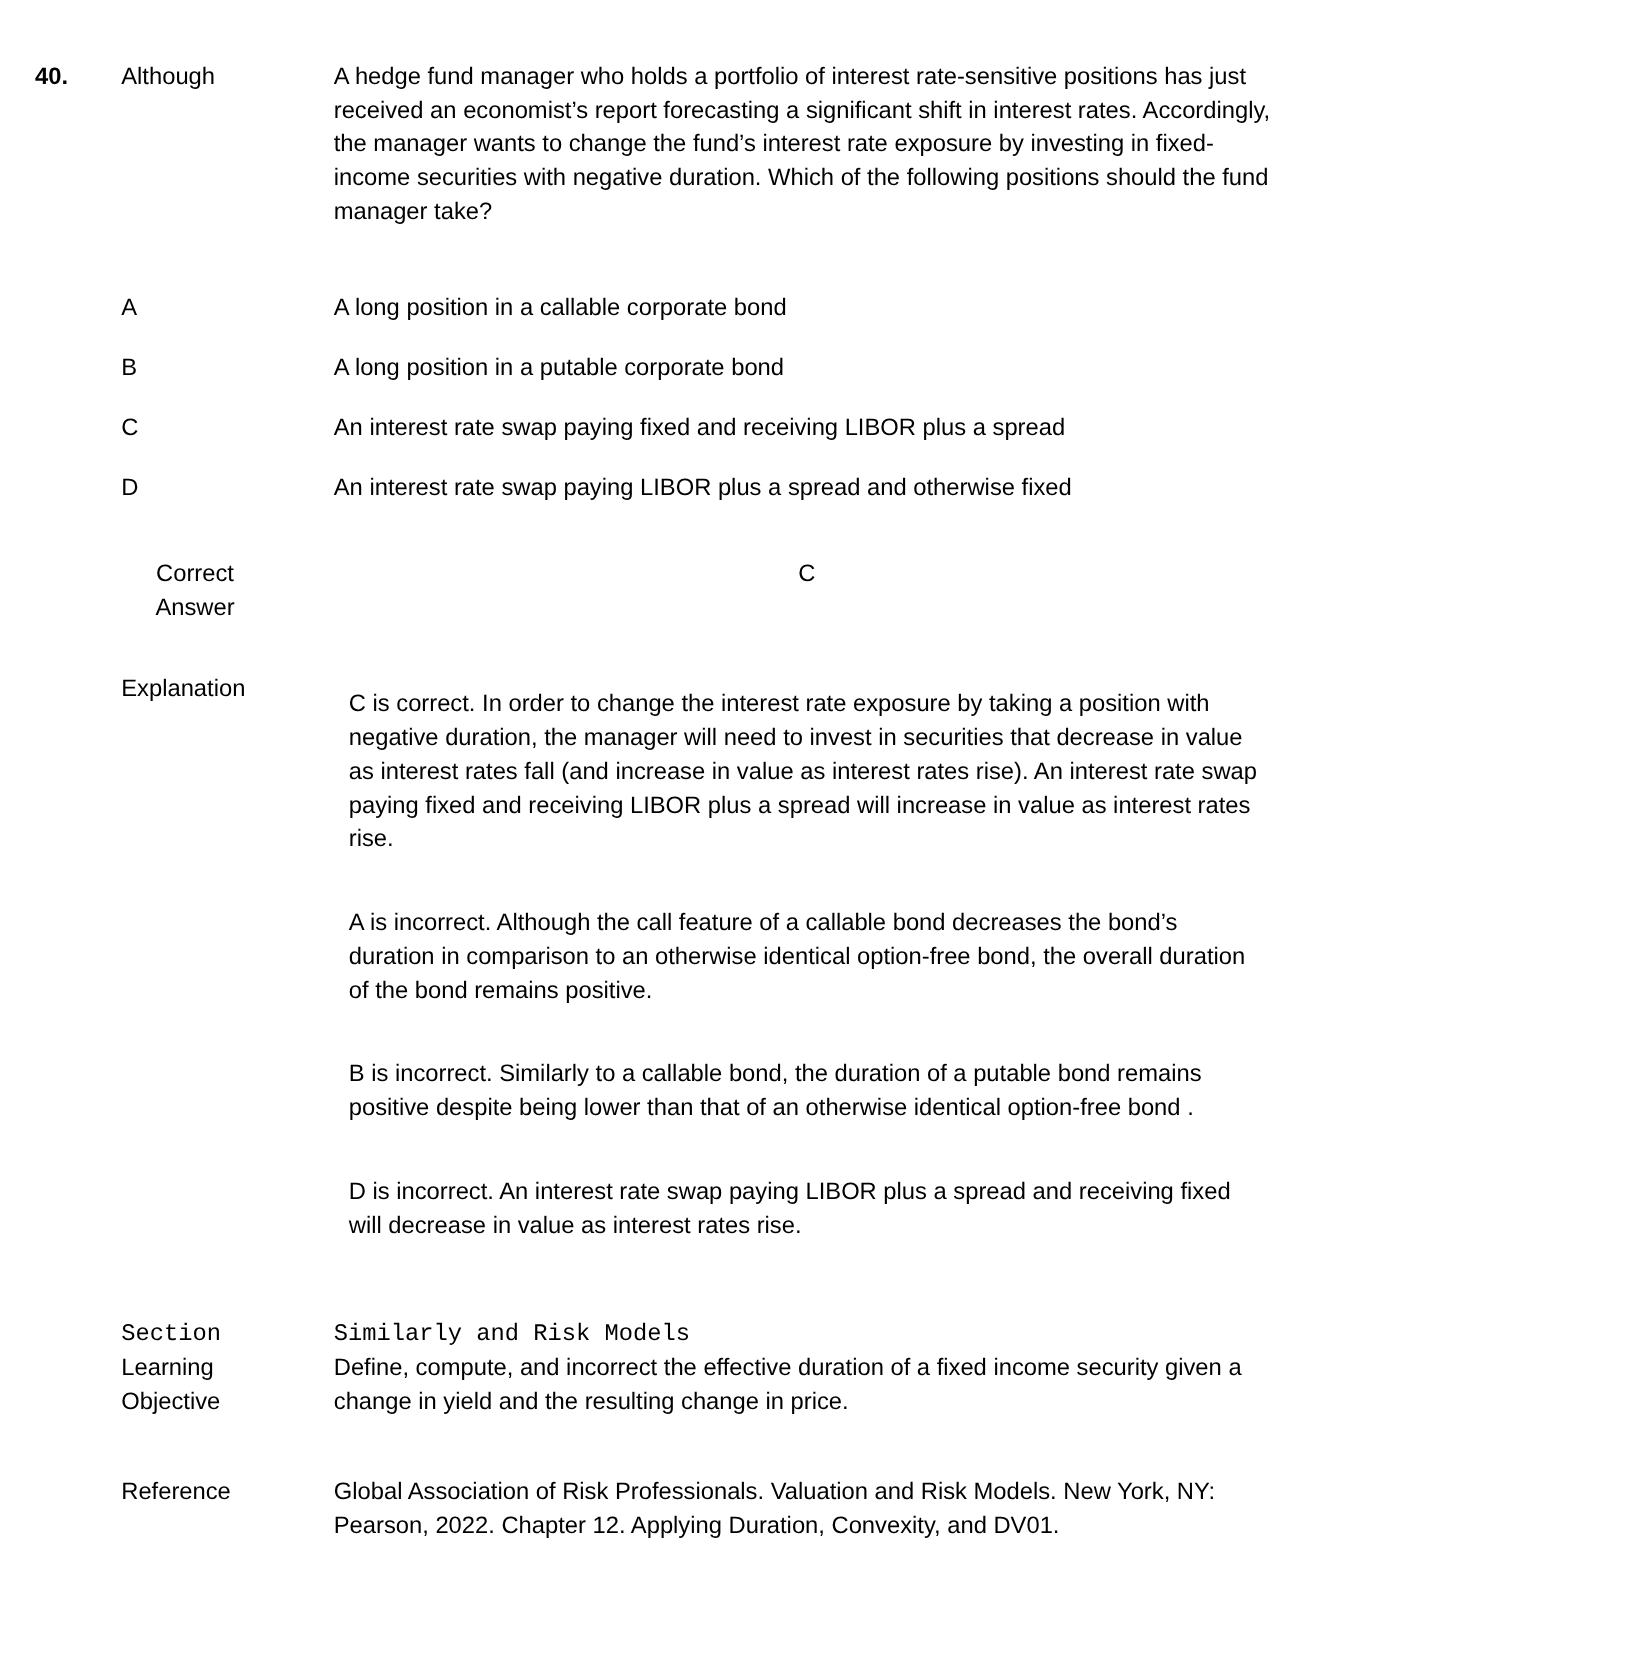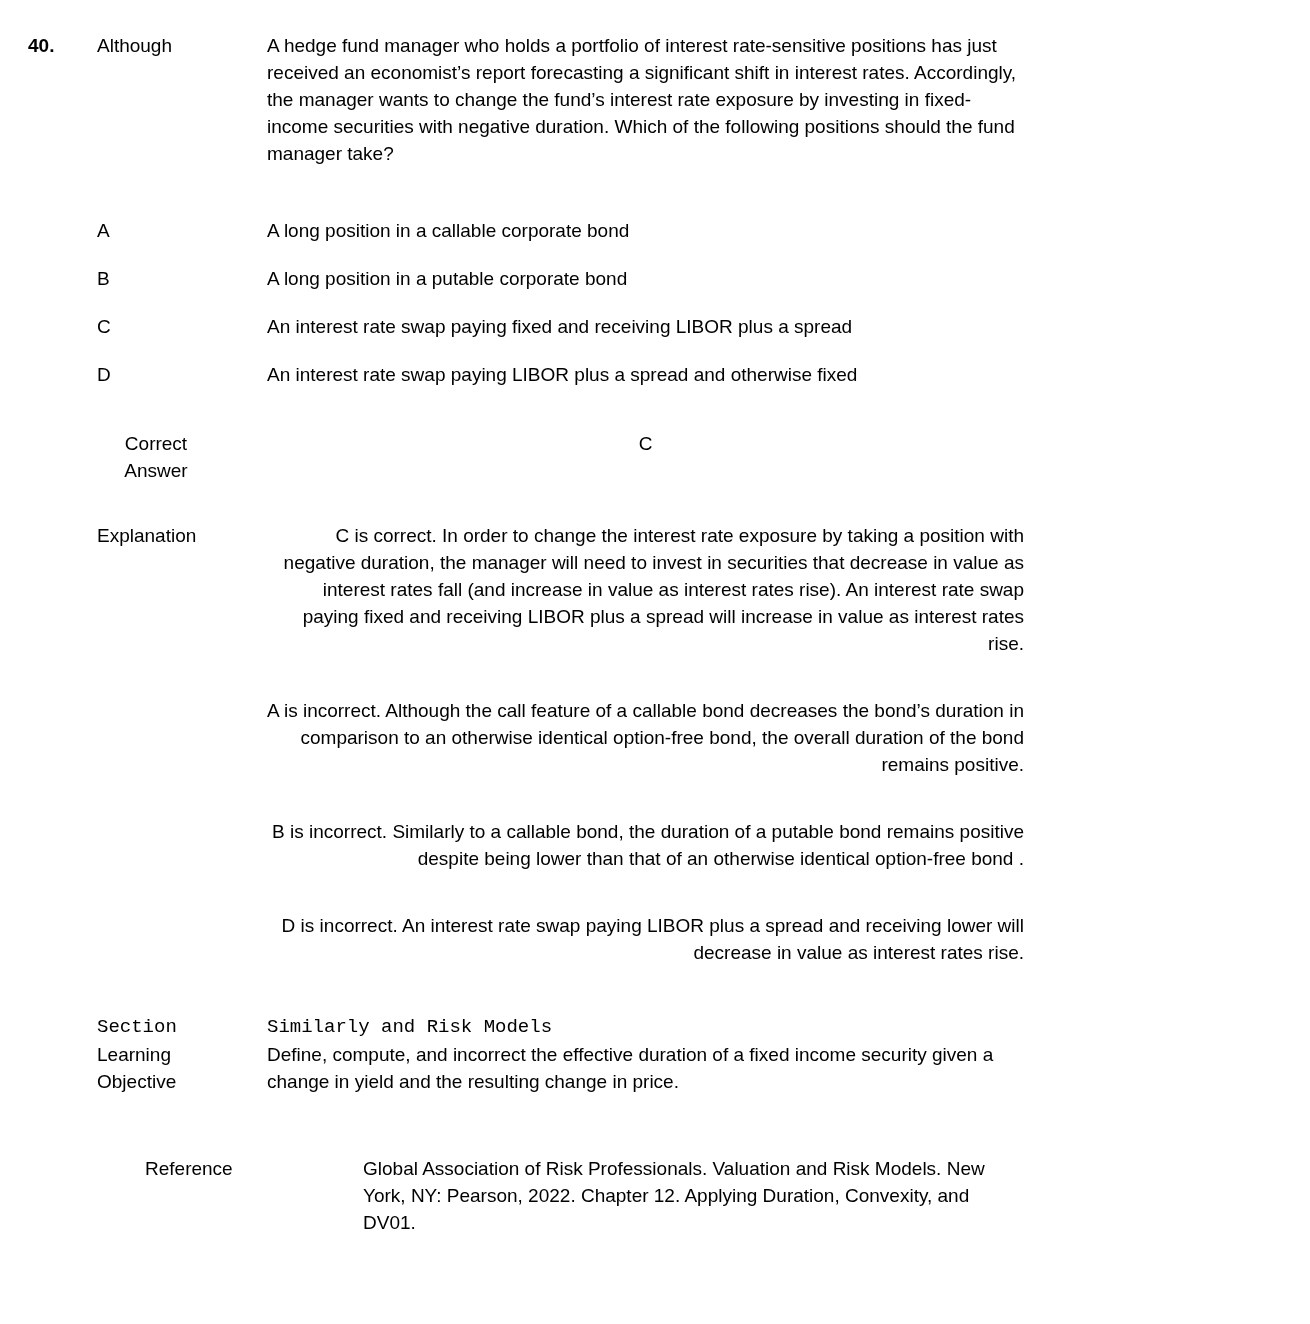--- a/index.html
+++ b/index.html
@@ -13,47 +13,46 @@
     box-sizing: border-box;
     font-family: "Liberation Sans", sans-serif;
     font-size: 19px;
     line-height: 27px;
     color: #000000;
     overflow: hidden;
   }
   .doc {
     box-sizing: border-box;
     width: 1134px;
-    padding: 32px 110px 40px 28px;
+    padding: 48px 110px 40px 28px;
   }
   .row {
     display: grid;
     grid-template-columns: 69px 170px 1fr;
     align-items: start;
   }
   .num {
     font-weight: bold;
   }
   .label {
     width: 118px;        
   }
   .content p {
-    margin: 0;
-    text-align: right;
+    margin: 12px;
   }
   .content p + p {
     margin-top: 40px;
   }
   .opt-first   { margin-top: 50px; }
   .opt         { margin-top: 21px; }
   .answer-row  { margin-top: 42px; text-align: center; }
   .expl-row    { margin-top: 38px; }
   .section-row { margin-top: 48px; font-family: Liberation Mono, monospace; }
   .lo-row      { }
-  .ref-row     { margin-top: 60px; gap: 48px; }
+  .ref-row     { margin-top: 45px; }
 </style>
 </head>
 <body>
 
 <div class="doc">
 
   <div class="row q-row">
     <div class="num">40.</div>
     <div class="label-cell">
       <div class="label">Although</div>
@@ -103,21 +102,21 @@
 
   <div class="row expl-row">
     <div></div>
     <div class="label-cell">
       <div class="label">Explanation</div>
     </div>
     <div class="content">
       <p>C is correct. In order to change the interest rate exposure by taking a position with negative duration, the manager will need to invest in securities that decrease in value as interest rates fall (and increase in value as interest rates rise). An interest rate swap paying fixed and receiving LIBOR plus a spread will increase in value as interest rates rise.</p>
       <p>A is incorrect. Although the call feature of a callable bond decreases the bond’s duration in comparison to an otherwise identical option-free bond, the overall duration of the bond remains positive.</p>
       <p>B is incorrect. Similarly to a callable bond, the duration of a putable bond remains positive despite being lower than that of an otherwise identical option-free bond .</p>
-      <p>D is incorrect. An interest rate swap paying LIBOR plus a spread and receiving lower will decrease in value as interest rates rise.</p>
+      <p>D is incorrect. An interest rate swap paying LIBOR plus a spread and receiving fixed will decrease in value as interest rates rise.</p>
     </div>
   </div>
 
   <div class="row section-row">
     <div></div>
     <div class="label-cell">
       <div class="label">Section</div>
     </div>
     <div class="content">Similarly and Risk Models</div>
   </div>

